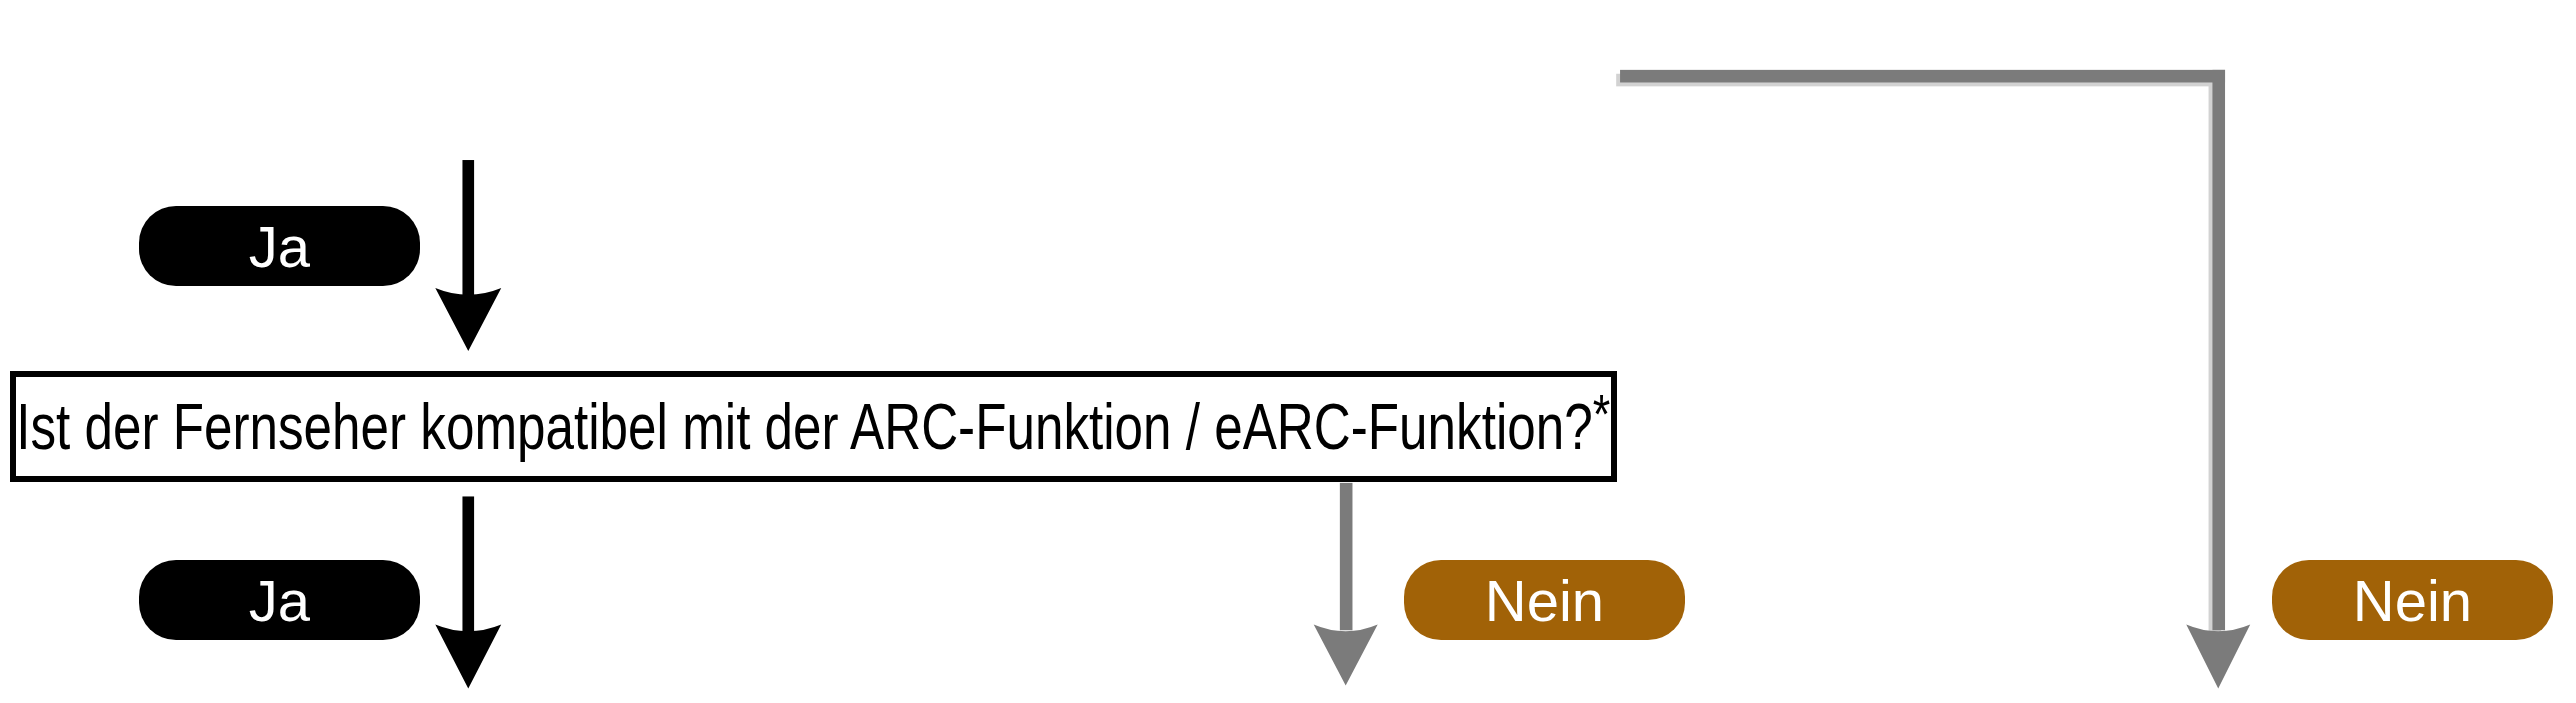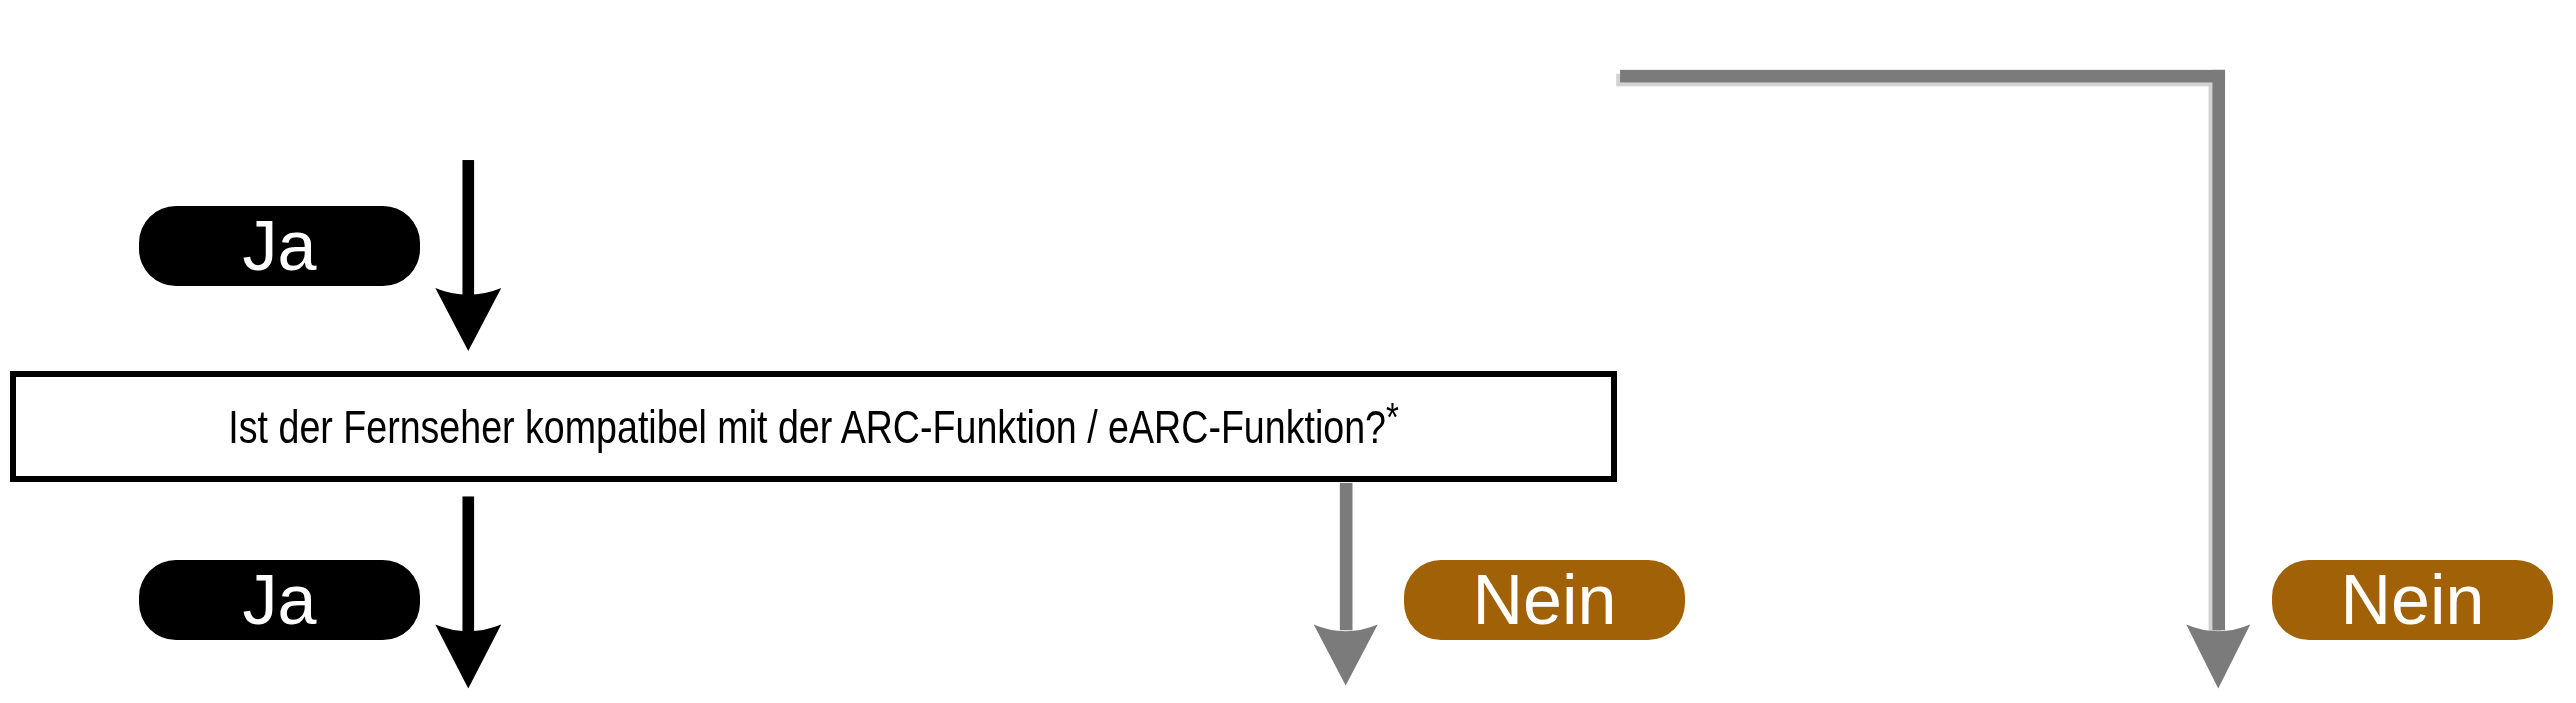--- a/index.html
+++ b/index.html
@@ -31,41 +31,41 @@
     top: 25px;
     width: 1610px;
     height: 109px;
     font-size: 59px;
   }
   #box2 {
     left: 9.7px;
     top: 371px;
     width: 1607px;
     height: 111px;
-    font-size: 47px;
+    font-size: 64px;
   }
   #box2 .condensed {
     display: inline-block;
     transform: scaleX(0.80);
     transform-origin: center center;
   }
   .sup {
     font-size: 88%;
     position: relative;
     top: -0.28em;
   }
   .badge {
     position: absolute;
     width: 281px;
     height: 80px;
     border-radius: 37px;
     display: flex;
     align-items: center;
     justify-content: center;
-    font-size: 70px;
+    font-size: 58px;
     color: #ffffff;
     white-space: nowrap;
   }
   .badge.black { background: #000000; }
   .badge.gray  { background: #a16207; }
   #badge-ja1  { left: 139px; top: 206px; }
   #badge-ja2  { left: 139px; top: 560px; }
   #badge-nein1 { left: 1404px; top: 560px; }
   #badge-nein2 { left: 2272px; top: 560px; }
   .overlay {

